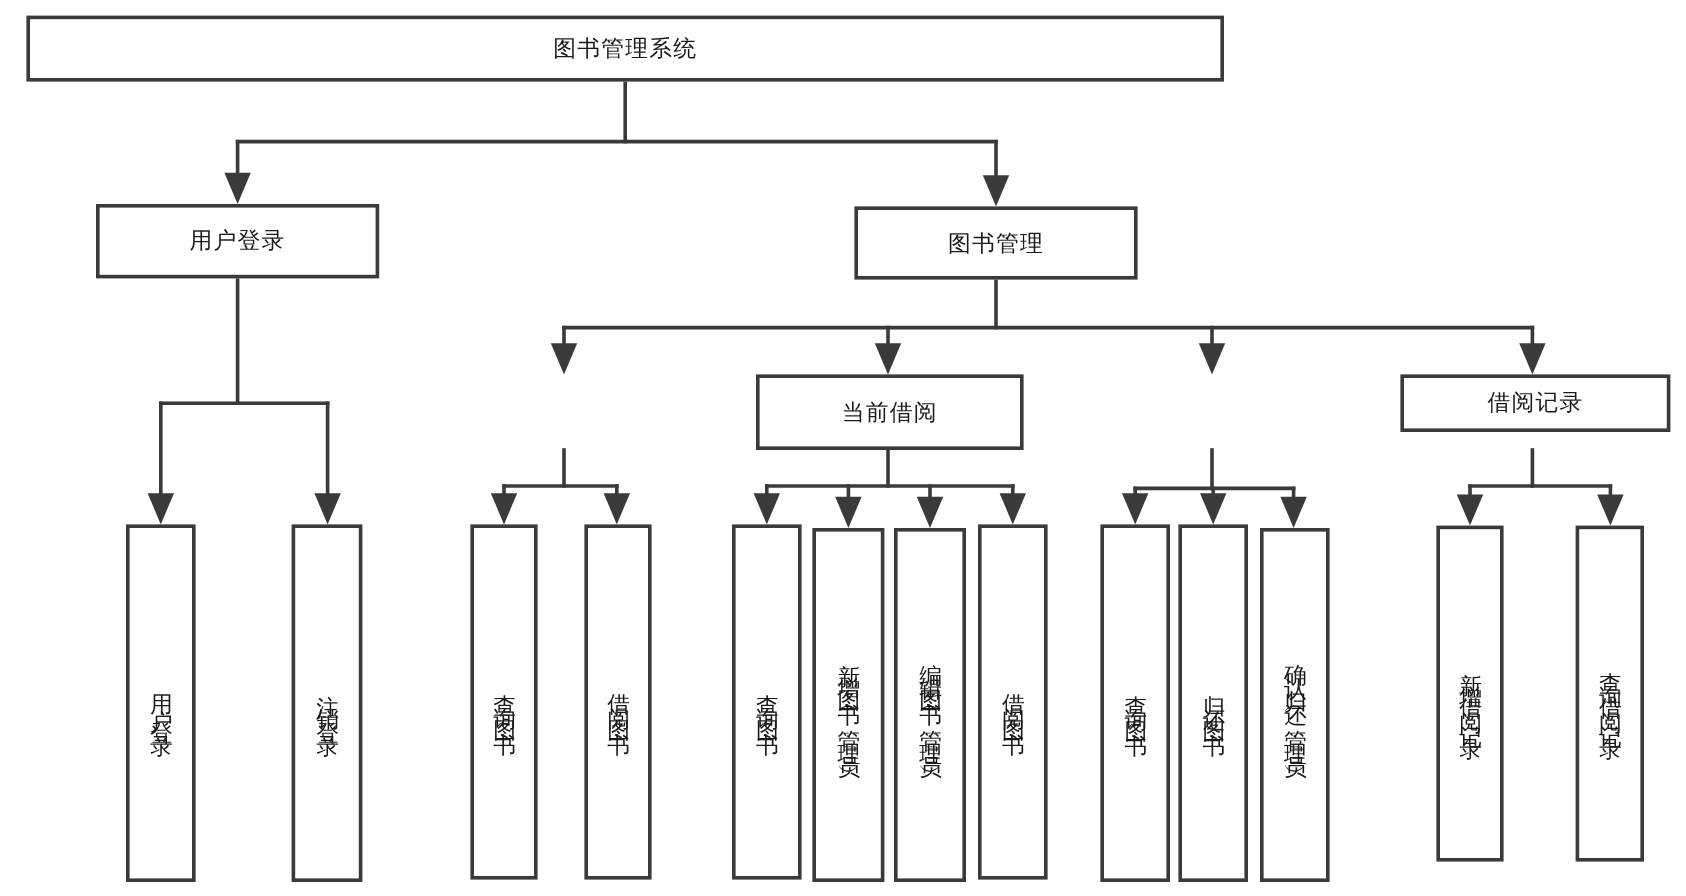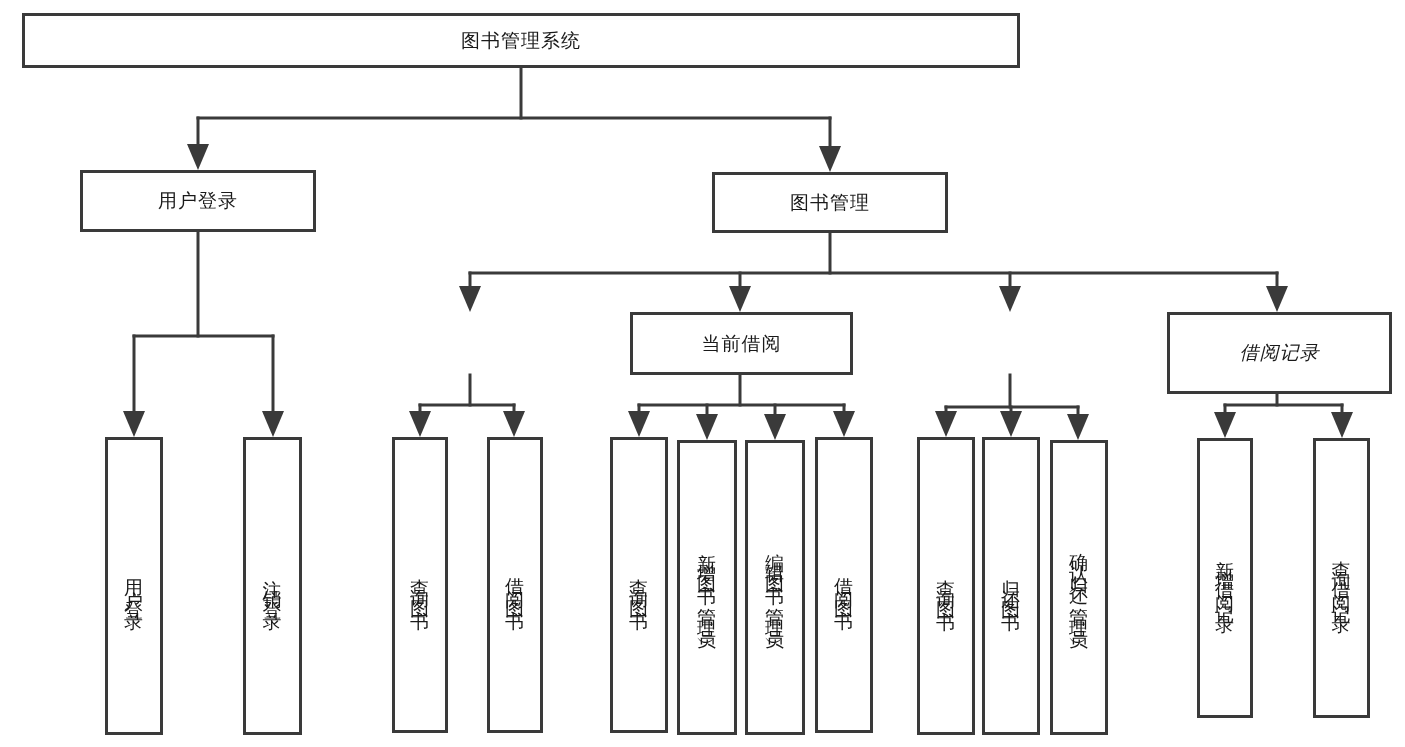--- a/index.html
+++ b/index.html
@@ -132,21 +132,21 @@
   <div class="hnode" style="left:80px;top:170px;width:236px;height:62px;">
     <span>用户登录</span>
   </div>
   <div class="hnode" style="left:712px;top:172px;width:236px;height:61px;">
     <span>图书管理</span>
   </div>
 
   <div class="hnode" style="left:630px;top:312px;width:223px;height:63px;">
     <span>当前借阅</span>
   </div>
-  <div class="hnode" style="left:1167px;top:312px;width:225px;height:82px;font-style:italic;">
+  <div class="hnode" style="left:1167px;top:312px;width:225px;height:48px;">
     <span>借阅记录</span>
   </div>
 
   <div class="vnode" style="left:105px;top:437px;width:58px;height:298px;">
     <span class="vlabel">用户登录</span>
   </div>
   <div class="vnode" style="left:243px;top:437px;width:59px;height:298px;">
     <span class="vlabel">注销登录</span>
   </div>
 

